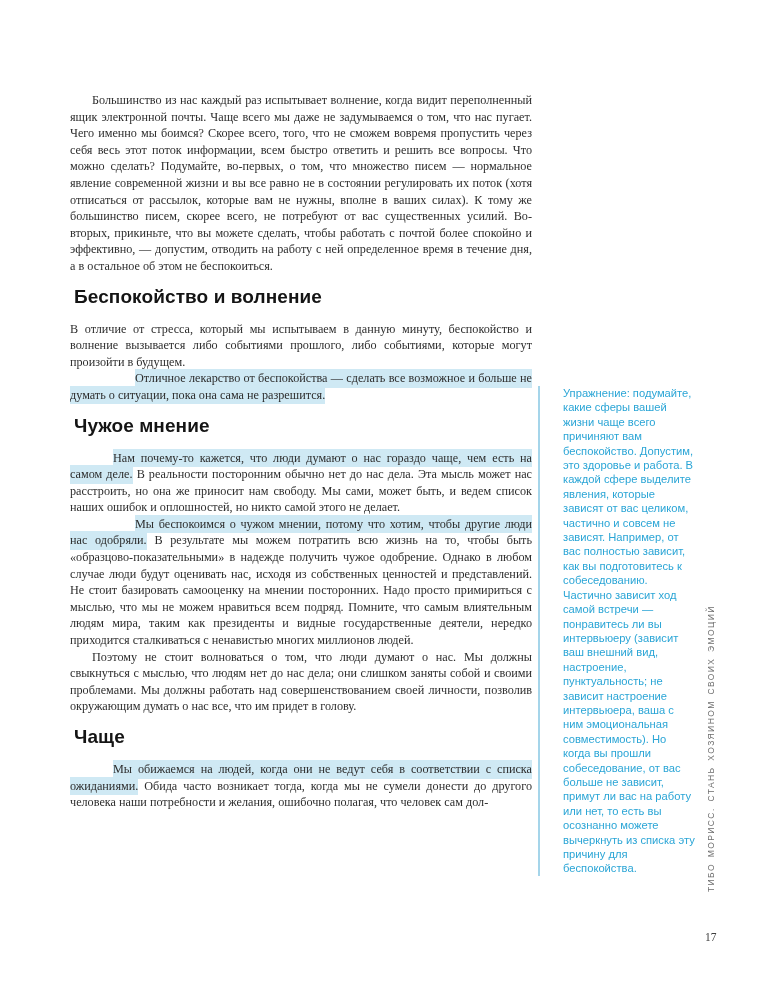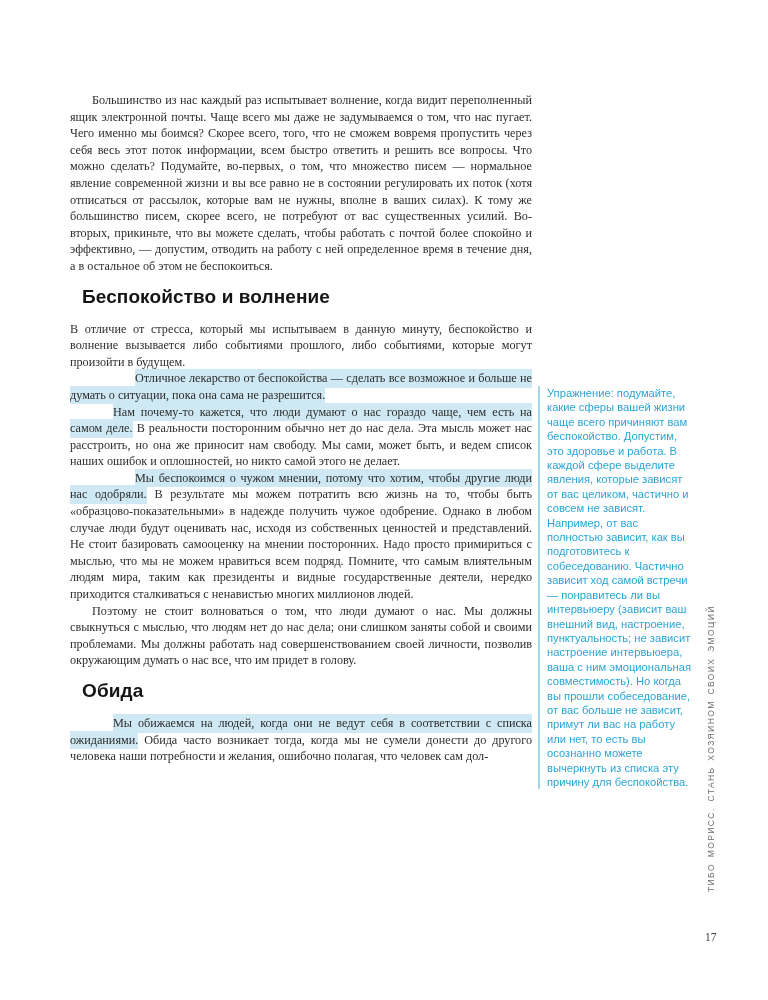--- a/index.html
+++ b/index.html
@@ -31,39 +31,39 @@
     padding: 2px 0 2.5px;
     margin-left: 43px;
   }
   .section-heading {
     font-family: "Liberation Sans", sans-serif;
     font-weight: bold;
     font-size: 19px;
     line-height: 24px;
     letter-spacing: 0.1px;
     color: var(--heading-text, #141414);
-    margin: 10px 0 12px 12px;
+    margin: 10px 0 12px 4px;
     text-align: left;
     text-indent: 0;
   }
   
   .sidebar {
     position: absolute;
     left: 538px; top: 386px;
     width: 158px;
     display: flex;
     align-items: stretch;
   }
   .sidebar-rule {
     width: 2px;
     background: var(--rule, #a5d5ea);
     flex: 0 0 2px;
   }
   .sidebar-text {
-    padding-left: 7px;
+    padding-left: 23px;
     font-family: "Liberation Sans", sans-serif;
     font-size: 11.2px;
     line-height: 14.4px;
     color: var(--accent, #2aa5d6);
   }
   
   .vertical-title {
     position: absolute;
     left: 706px; top: 892px;
     transform: rotate(-90deg);
@@ -89,24 +89,25 @@
 <div class="page">
 
   <main class="main-col">
     <div>
         <p class="para indent"><span>Большинство из нас каждый раз испытывает волнение, когда видит переполненный ящик электронной почты. Чаще всего мы даже не задумываемся о том, что нас пугает. Чего именно мы боимся? Скорее всего, того, что не сможем вовремя пропустить через себя весь этот поток информации, всем быстро ответить и решить все вопросы. Что можно сделать? Подумайте, во-первых, о том, что множество писем — нормальное явление современной жизни и вы все равно не в состоянии регулировать их поток (хотя отписаться от рассылок, которые вам не нужны, вполне в ваших силах). К тому же большинство писем, скорее всего, не потребуют от вас существенных усилий. Во-вторых, прикиньте, что вы можете сделать, чтобы работать с почтой более спокойно и эффективно, — допустим, отводить на работу с ней определенное время в течение дня, а в остальное об этом не беспокоиться.</span></p>
       </div>
     <div>
         <h2 class="section-heading">Беспокойство и волнение</h2>
         <p class="para"><span>В отличие от стресса, который мы испытываем в данную минуту, беспокойство и волнение вызывается либо событиями прошлого, либо событиями, которые могут произойти в будущем.</span></p>
         <p class="para indent"><span class="hl">Отличное лекарство от беспокойства — сделать все возможное и больше не думать о ситуации, пока она сама не разрешится.</span></p>
+        <h2 class="section-heading">Чужое мнение</h2>
         <p class="para"><span class="hl">Нам почему-то кажется, что люди думают о нас гораздо чаще, чем есть на самом деле.</span><span> В реальности посторонним обычно нет до нас дела. Эта мысль может нас расстроить, но она же приносит нам свободу. Мы сами, может быть, и ведем список наших ошибок и оплошностей, но никто самой этого не делает.</span></p>
         <p class="para indent"><span class="hl">Мы беспокоимся о чужом мнении, потому что хотим, чтобы другие люди нас одобряли.</span><span> В результате мы можем потратить всю жизнь на то, чтобы быть «образцово-показательными» в надежде получить чужое одобрение. Однако в любом случае люди будут оценивать нас, исходя из собственных ценностей и представлений. Не стоит базировать самооценку на мнении посторонних. Надо просто примириться с мыслью, что мы не можем нравиться всем подряд. Помните, что самым влиятельным людям мира, таким как президенты и видные государственные деятели, нередко приходится сталкиваться с ненавистью многих миллионов людей.</span></p>
         <p class="para indent"><span>Поэтому не стоит волноваться о том, что люди думают о нас. Мы должны свыкнуться с мыслью, что людям нет до нас дела; они слишком заняты собой и своими проблемами. Мы должны работать над совершенствованием своей личности, позволив окружающим думать о нас все, что им придет в голову.</span></p>
-        <h2 class="section-heading">Обида</h2>
+        <h2 class="section-heading">Чаще</h2>
         <p class="para"><span class="hl">Мы обижаемся на людей, когда они не ведут себя в соответствии с списка ожиданиями.</span><span> Обида часто возникает тогда, когда мы не сумели донести до другого человека наши потребности и желания, ошибочно полагая, что человек сам дол-</span></p>
       </div>
   </main>
 
   <aside class="sidebar">
     <div class="sidebar-rule"></div>
     <div class="sidebar-text">Упражнение: подумайте, какие сферы вашей жизни чаще всего причиняют вам беспокойство. Допустим, это здоровье и работа. В каждой сфере выделите явления, которые зависят от вас целиком, частично и совсем не зависят. Например, от вас полностью зависит, как вы подготовитесь к собеседованию. Частично зависит ход самой встречи — понравитесь ли вы интервьюеру (зависит ваш внешний вид, настроение, пунктуальность; не зависит настроение интервьюера, ваша с ним эмоциональная совместимость). Но когда вы прошли собеседование, от вас больше не зависит, примут ли вас на работу или нет, то есть вы осознанно можете вычеркнуть из списка эту причину для беспокойства.</div>
   </aside>
 
   <div class="vertical-title">ТИБО МОРИСС. СТАНЬ ХОЗЯИНОМ СВОИХ ЭМОЦИЙ</div>

